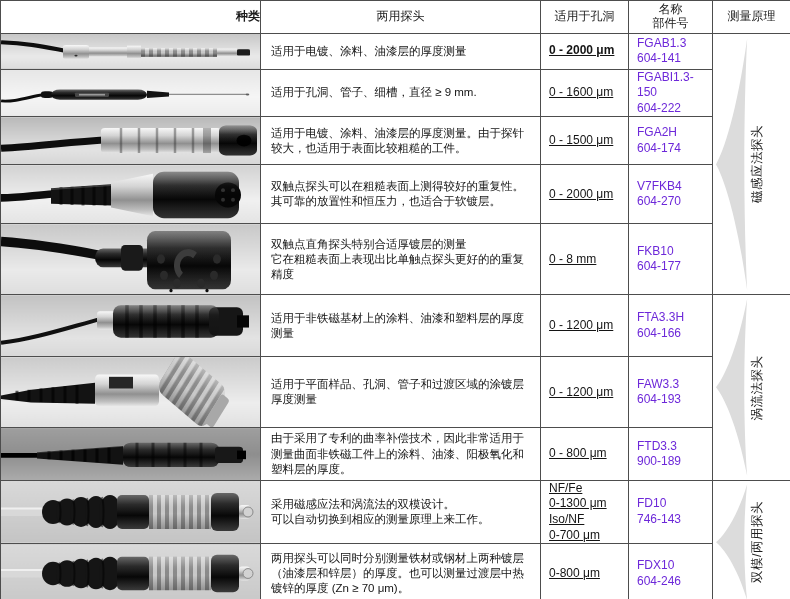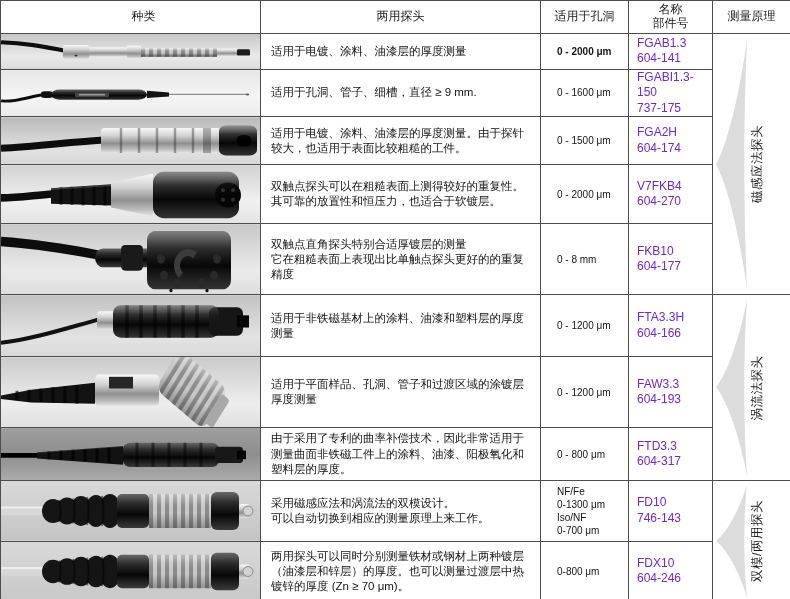--- a/index.html
+++ b/index.html
@@ -3,39 +3,39 @@
 <meta charset="utf-8">
 <style>
   * { box-sizing: border-box; margin: 0; padding: 0; }
   html, body { width: 790px; height: 599px; background: #fff; overflow: hidden; }
   body { font-family: "Liberation Sans", "DejaVu Sans", sans-serif; color: #111; }
 
   table { border-collapse: collapse; table-layout: fixed; width: 790px; }
   th, td { border: 1px solid #4d4d4d; vertical-align: middle; }
 
   thead th { font-size: 12px; font-weight: 400; height: 27px; text-align: center; padding: 2px 0; color: #1a1a1a; }
-  th.th-type { text-align: center; padding-left: 26px; }
+  th.th-type { text-align: right; padding-left: 26px; font-weight: bold; }
   th .hdr2 { line-height: 1.15; }
 
   td.photo { padding: 0; overflow: hidden; }
   td.photo svg { display: block; }
 
   .bg1  { background: linear-gradient(180deg,#c6c6c6,#e9e9e9 65%,#dcdcdc); }
   .bg2  { background: linear-gradient(180deg,#e6e6e6,#f5f5f5 60%,#ececec); }
   .bg3  { background: linear-gradient(180deg,#b9b9b9,#e2e2e2 70%,#d6d6d6); }
   .bg4  { background: linear-gradient(180deg,#d2d2d2,#f0f0f0 60%,#e4e4e4); }
   .bg5  { background: linear-gradient(180deg,#c8c8c8,#eaeaea 65%,#dedede); }
   .bg6  { background: linear-gradient(180deg,#c2c2c2,#e3e3e3 70%,#d8d8d8); }
   .bg7  { background: linear-gradient(180deg,#cbcbcb,#ededed 65%,#e0e0e0); }
   .bg8  { background: linear-gradient(180deg,#9e9e9e,#8e8e8e 50%,#ababab); }
   .bg9  { background: linear-gradient(180deg,#d9d9d9,#c4c4c4); }
   .bg10 { background: linear-gradient(180deg,#d9d9d9,#c8c8c8); }
 
   td.desc  { font-size: 11.5px; line-height: 1.32; padding: 3px 10px; white-space: pre-line; color: #141414; }
-  td.range { font-size: 10px; padding-left: 16px; white-space: pre-line; line-height: 1.3; color: #141414; }
+  td.range { font-size: 12px; padding-left: 8px; white-space: pre-line; line-height: 1.3; color: #141414; text-decoration: underline; }
   td.range.bold { font-weight: 700; }
   td.part  { font-size: 12px; padding-left: 8px; line-height: 1.3; color: #6d28d9; }
 
   td.grp { position: relative; padding: 0; background: #fff; }
   .leaf { position: absolute; left: 3px; top: 2px; width: 34px; height: calc(100% - 4px); }
   .vlabel { position: absolute; left: 57%; top: 50%;
             transform: translate(-50%,-50%) rotate(-90deg);
             white-space: nowrap; font-size: 12.5px; color: #1c1c1c; letter-spacing: .5px; }
 </style>
 </head>
@@ -130,21 +130,21 @@
           <rect x="78" y="31.5" width="26" height="3" fill="#9a9a9a"></rect>
           <polygon points="146,26 168,29 168,36 146,39" fill="#141414"></polygon>
           <path d="M168,32.5 H246" stroke="#8f8f8f" stroke-width="2"></path>
           <circle cx="246.5" cy="32.5" r="1.8" fill="#5e5e5e"></circle>
         </svg>
       </td>
       <td class="desc">适用于孔洞、管子、细槽，直径 ≥ 9 mm.</td>
       <td class="range">0 - 1600 μm</td>
       <td class="part">
         <div>FGABI1.3-150</div>
-        <div>737-175</div>
+        <div>604-222</div>
       </td>
     </tr>
 
     <tr style="height:48px">
       <td class="photo bg3">
         <svg width="258" height="47" viewBox="0 0 258 60" preserveAspectRatio="none">
           <path d="M0,40 C36,38 66,32 106,29" stroke="#0d0d0d" stroke-width="9" fill="none"></path>
           <rect x="100" y="14" width="120" height="32" rx="4" fill="url(#gm)"></rect>
           <path d="M120,14 V46 M138,14 V46 M156,14 V46 M174,14 V46 M192,14 V46" stroke="rgba(40,40,40,.4)" stroke-width="2.5"></path>
           <rect x="202" y="14" width="8" height="32" fill="rgba(0,0,0,.28)"></rect>
@@ -279,21 +279,21 @@
           <rect x="122" y="15" width="96" height="31" rx="8" fill="url(#gb)"></rect>
           <path d="M136,15 V46 M152,15 V46 M168,15 V46 M184,15 V46 M200,15 V46" stroke="#000" stroke-width="3" opacity=".45"></path>
           <rect x="214" y="20" width="28" height="21" rx="4" fill="#181818"></rect>
           <rect x="236" y="25" width="9" height="11" fill="#000"></rect>
         </svg>
       </td>
       <td class="desc">由于采用了专利的曲率补偿技术，因此非常适用于测量曲面非铁磁工件上的涂料、油漆、阳极氧化和塑料层的厚度。</td>
       <td class="range">0 - 800 μm</td>
       <td class="part">
         <div>FTD3.3</div>
-        <div>604-317</div>
+        <div>900-189</div>
       </td>
     </tr>
 
     <tr style="height:61px">
       <td class="photo bg9">
         <svg width="258" height="60" viewBox="0 0 258 60" preserveAspectRatio="none">
           <path d="M0,30 H46" stroke="#d8d8d8" stroke-width="8"></path>
           <path d="M0,26.5 H46" stroke="#efefef" stroke-width="2"></path>
           <g fill="#151515">
             <ellipse cx="52" cy="30" rx="11" ry="12"></ellipse>

